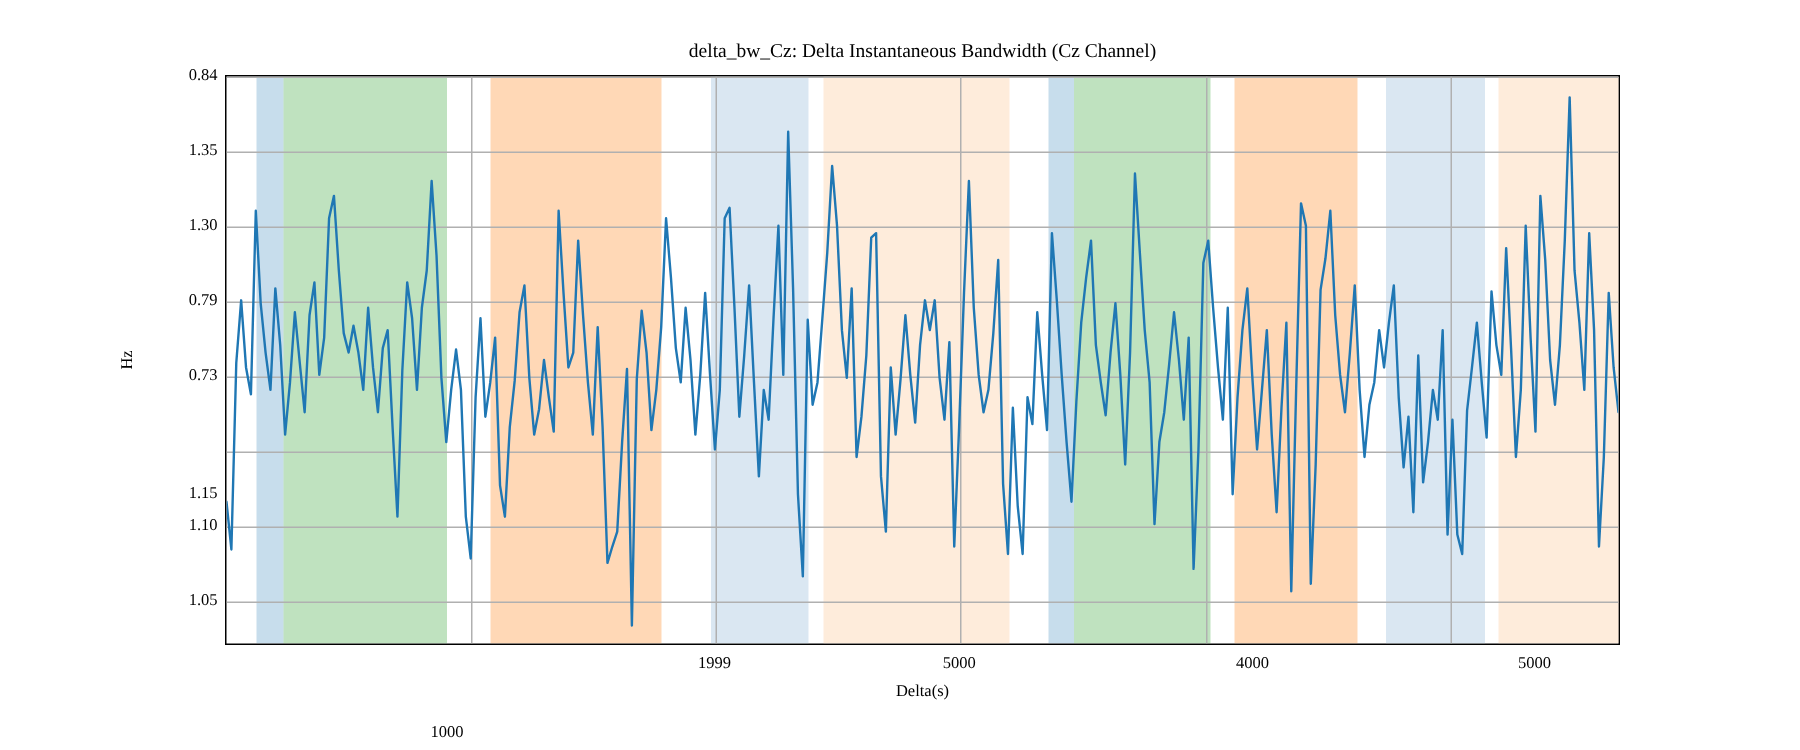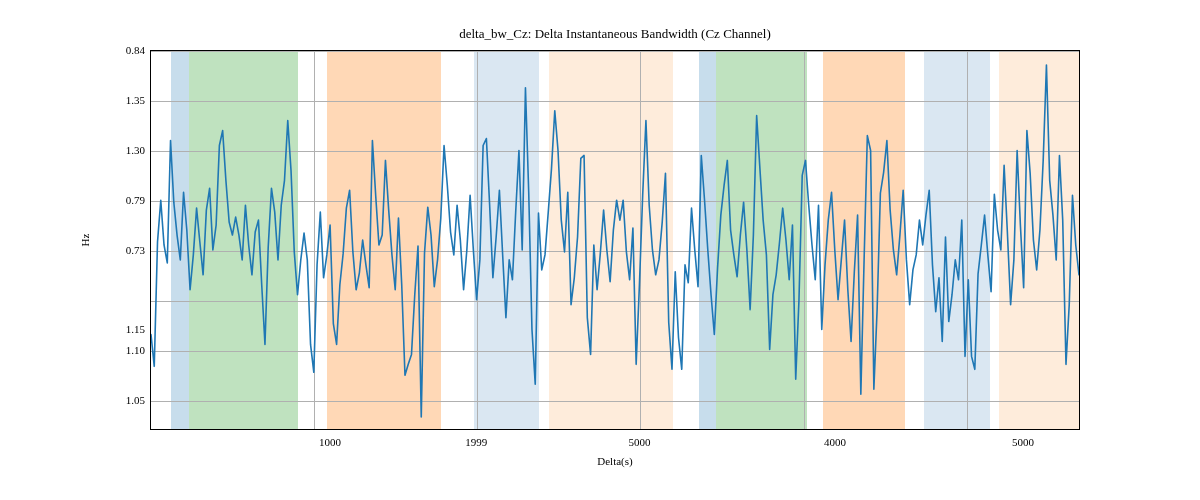--- a/index.html
+++ b/index.html
@@ -111,21 +111,21 @@
       <div class="ytick" style="top: 400px;">1.05</div>
       <div class="ytick" style="top: 350px;">1.10</div>
       <div class="ytick" style="top: 300px; margin-top: 29px;">1.15</div>
       <div class="ytick" style="top: 250px;">0.73</div>
       <div class="ytick" style="top: 200px;">0.79</div>
       <div class="ytick" style="top: 150px;">1.30</div>
       <div class="ytick" style="top: 100px;">1.35</div>
       <div class="ytick" style="top: 50px;">0.84</div>
     </div>
   <div id="xticks">
-      <div class="xtick" style="left: 330px;">1000</div>
+      <div class="xtick" style="left: 298px; margin-top: 46px;">1000</div>
       <div class="xtick" style="left: 476.316px;">1999</div>
       <div class="xtick" style="left: 639.474px;">5000</div>
       <div class="xtick" style="left: 835px;">4000</div>
       <div class="xtick" style="left: 1023px;">5000</div>
     </div>
 
   <div class="axes">
     <div id="bands">
         <div class="band blue" style="left: 19.5789px; width: 17.9474px;"></div>
         <div class="band green" style="left: 37.5263px; width: 109.316px;"></div>

